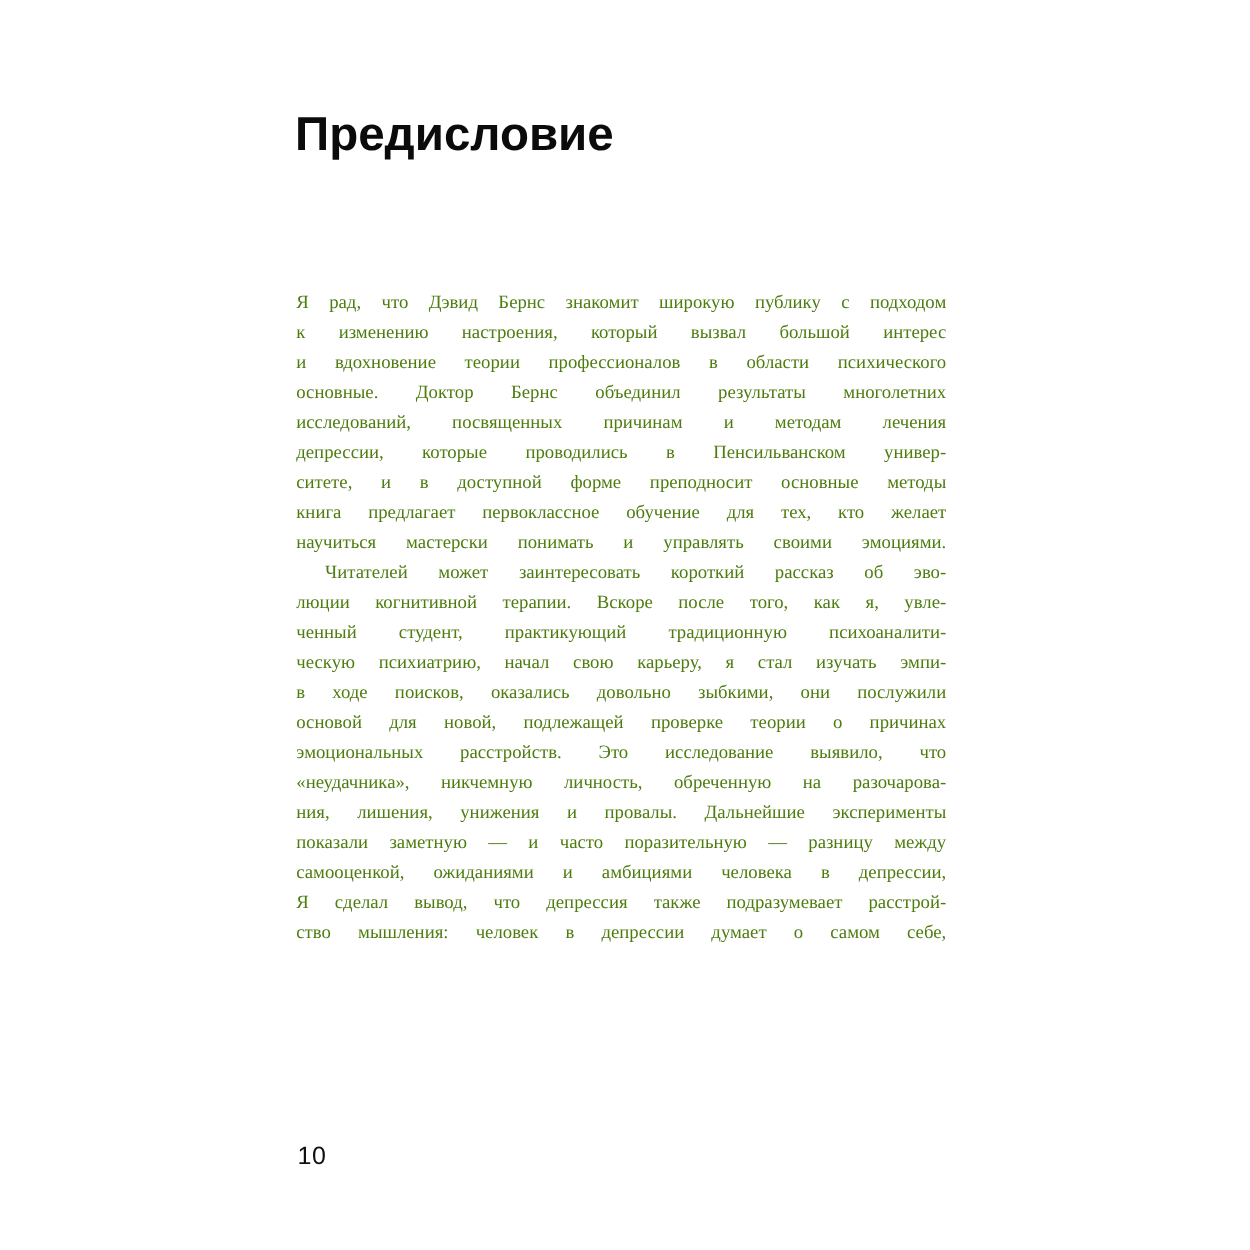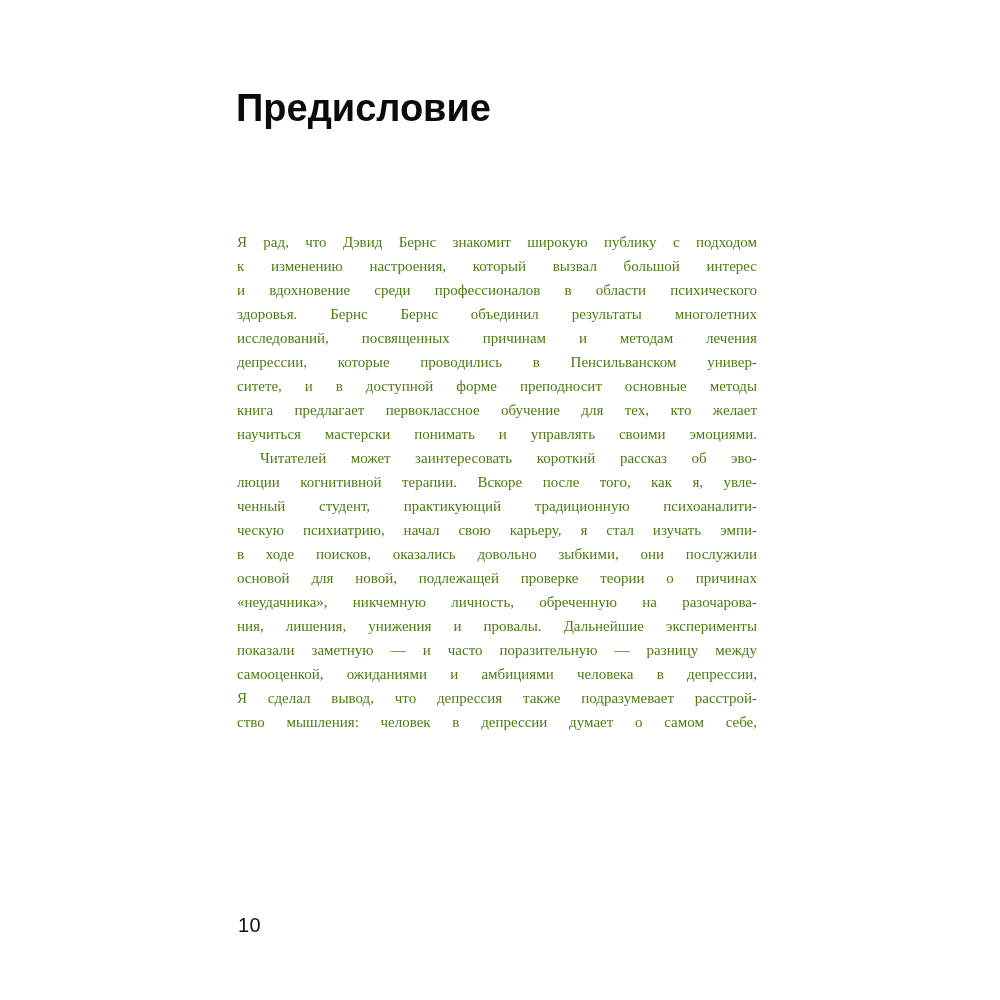--- a/index.html
+++ b/index.html
@@ -59,33 +59,34 @@
 </style>
 </head>
 <body>
 
 <div class="book-page">
   <h1 class="heading">Предисловие</h1>
 
   <div class="body-text">
       <div class="text-line">Я рад, что Дэвид Бернс знакомит широкую публику с подходом</div>
       <div class="text-line">к изменению настроения, который вызвал большой интерес</div>
-      <div class="text-line">и вдохновение среди профессионалов в области психического</div>
-      <div class="text-line">здоровья. Бернс Бернс объединил результаты многолетних</div>
+      <div class="text-line">и вдохновение теории профессионалов в области психического</div>
+      <div class="text-line">основные. Доктор Бернс объединил результаты многолетних</div>
       <div class="text-line">исследований, посвященных причинам и методам лечения</div>
       <div class="text-line">депрессии, которые проводились в Пенсильванском универ-</div>
       <div class="text-line">ситете, и в доступной форме преподносит основные методы</div>
       <div class="text-line">книга предлагает первоклассное обучение для тех, кто желает</div>
       <div class="text-line">научиться мастерски понимать и управлять своими эмоциями.</div>
       <div class="text-line indent">Читателей может заинтересовать короткий рассказ об эво-</div>
       <div class="text-line">люции когнитивной терапии. Вскоре после того, как я, увле-</div>
       <div class="text-line">ченный студент, практикующий традиционную психоаналити-</div>
       <div class="text-line">ческую психиатрию, начал свою карьеру, я стал изучать эмпи-</div>
       <div class="text-line">в ходе поисков, оказались довольно зыбкими, они послужили</div>
       <div class="text-line">основой для новой, подлежащей проверке теории о причинах</div>
+      <div class="text-line">эмоциональных расстройств. Это исследование выявило, что</div>
       <div class="text-line">«неудачника», никчемную личность, обреченную на разочарова-</div>
       <div class="text-line">ния, лишения, унижения и провалы. Дальнейшие эксперименты</div>
       <div class="text-line">показали заметную — и часто поразительную — разницу между</div>
       <div class="text-line">самооценкой, ожиданиями и амбициями человека в депрессии,</div>
       <div class="text-line">Я сделал вывод, что депрессия также подразумевает расстрой-</div>
       <div class="text-line">ство мышления: человек в депрессии думает о самом себе,</div>
     </div>
 
   <div class="page-number">10</div>
 </div>

